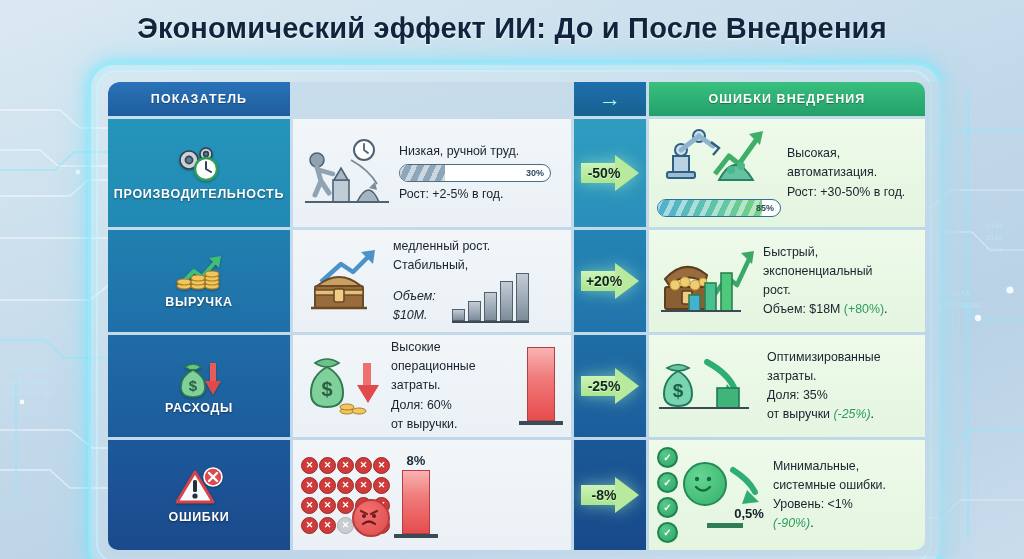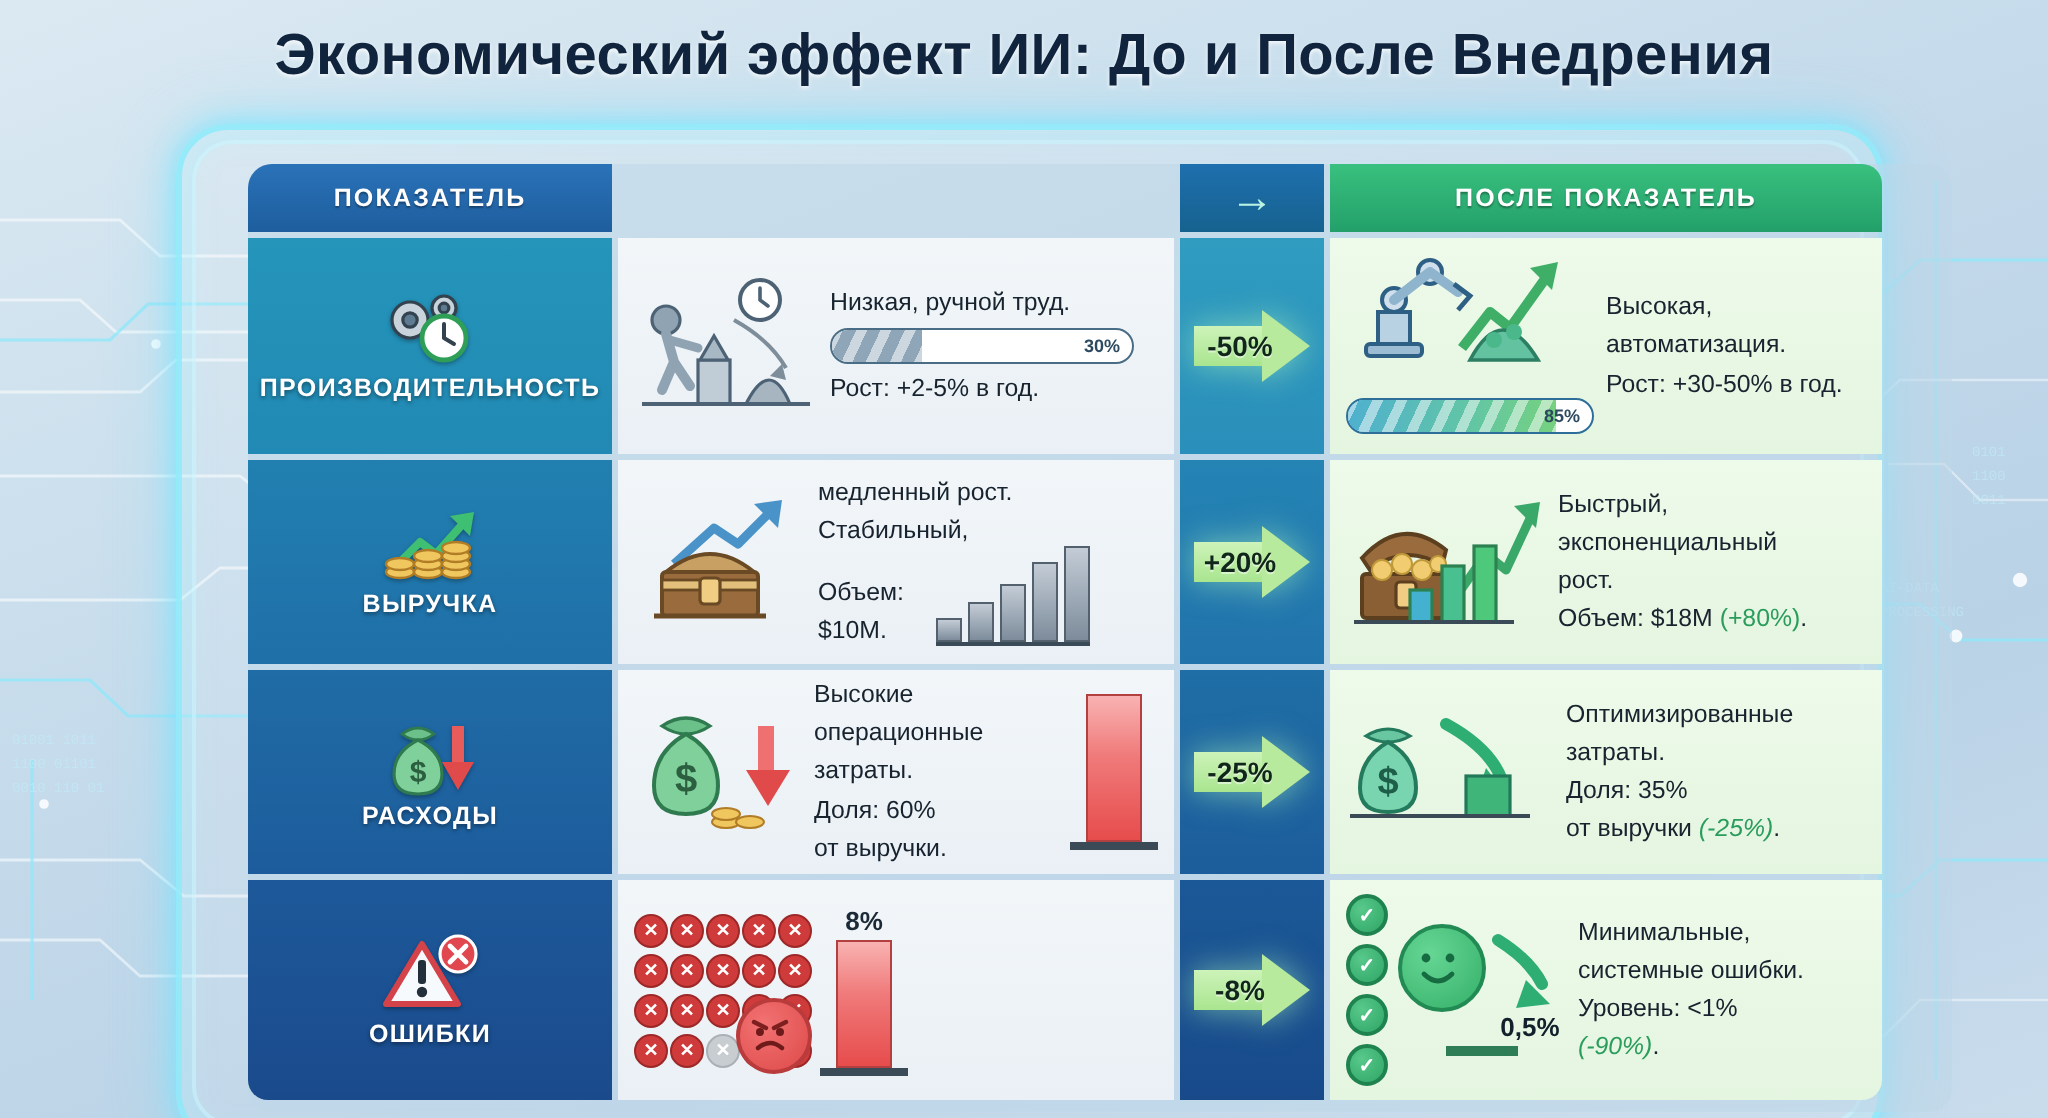--- a/index.html
+++ b/index.html
@@ -38,21 +38,21 @@
     text-align: center;
     font-size: 29px; font-weight: bold;
     color: #10243d;
     letter-spacing: .2px;
     text-shadow: 0 1px 2px rgba(255,255,255,.85);
   }
 
   
   .table {
     position: absolute;
-    left: 124px; top: 82px;
+    left: 108px; top: 82px;
     width: 852px; height: 474px;
     display: grid;
     grid-template-columns: 182px 278px 72px 276px;
     grid-template-rows: 34px 108px 102px 102px 110px;
     gap: 3px;
     border-radius: 12px;
     overflow: hidden;
     background: rgba(190,215,232,.55);
   }
   .cell { position: relative; overflow: hidden; }
@@ -260,21 +260,21 @@
     <div class="cell h-metric">
       <div class="h-label">ПОКАЗАТЕЛЬ</div>
     </div>
     <div class="cell h-before">
       <div class="h-label">ДО ВНЕДРЕНИЯ</div>
     </div>
     <div class="cell h-arrow">
       <div class="h-arrowglyph">→</div>
     </div>
     <div class="cell h-after">
-      <div class="h-label">ПОСЛЕ ПОКАЗАТЕЛЬ</div>
+      <div class="h-label">ОШИБКИ ВНЕДРЕНИЯ</div>
     </div>
 
     <div class="cell m1">
       <div class="metric-inner">
         <span class="metric-icon">
           <svg width="52" height="40" viewBox="0 0 52 40">
             <g fill="#c9d3dc" stroke="#33424f" stroke-width="1.6">
               <circle cx="16" cy="15" r="9"></circle>
                 <circle cx="16" cy="15" r="3.6" fill="#5e7b91"></circle>
               <circle cx="33" cy="9" r="6"></circle>
@@ -387,21 +387,21 @@
             <path d="M16 40 q22 -18 44 0 z" fill="#c8a063" stroke="#6a4a24" stroke-width="2"></path>
             <rect x="14" y="40" width="48" height="22" rx="2" fill="#9a6b3c" stroke="#6a4a24" stroke-width="2"></rect>
             <rect x="14" y="44" width="48" height="5" fill="#e2c07c" stroke="#6a4a24" stroke-width="1.4"></rect>
             <rect x="33" y="43" width="10" height="13" rx="2" fill="#f0cd83" stroke="#6a4a24" stroke-width="1.6"></rect>
             <path d="M10 62 L66 62" stroke="#6a4a24" stroke-width="2.4"></path>
           </svg>
         </div>
         <div class="txt">
           <p>медленный рост.</p>
           <p>Стабильный,</p>
-          <div style="display:flex; align-items:flex-end; gap:16px;">
+          <div style="display:flex; align-items:flex-end; gap:16px;font-style:italic;">
             <div>
               <p>Объем:</p>
               <p>$10M.</p>
             </div>
             <div class="bars grey">
               <span style="height:10px"></span>
                 <span style="height:18px"></span>
                 <span style="height:27px"></span>
                 <span style="height:38px"></span>
                 <span style="height:46px"></span>

